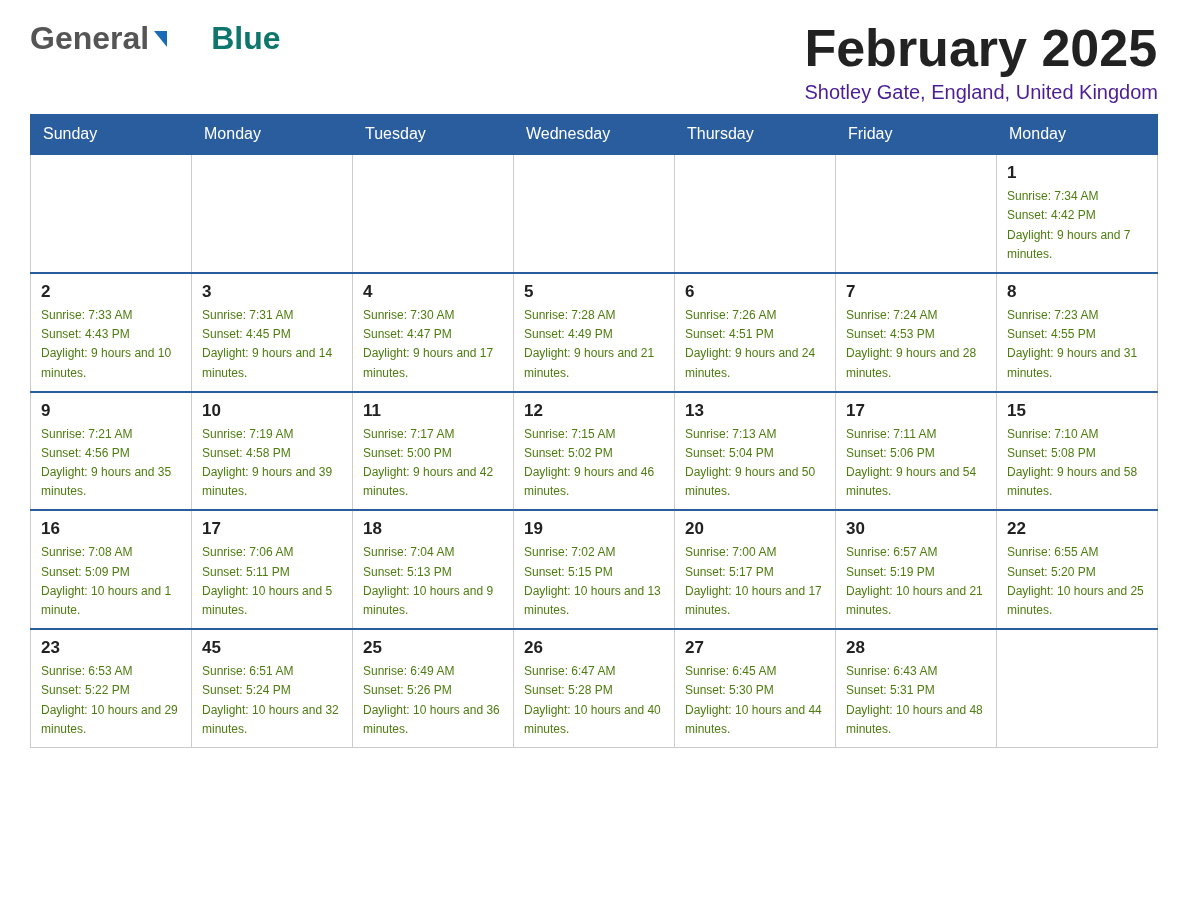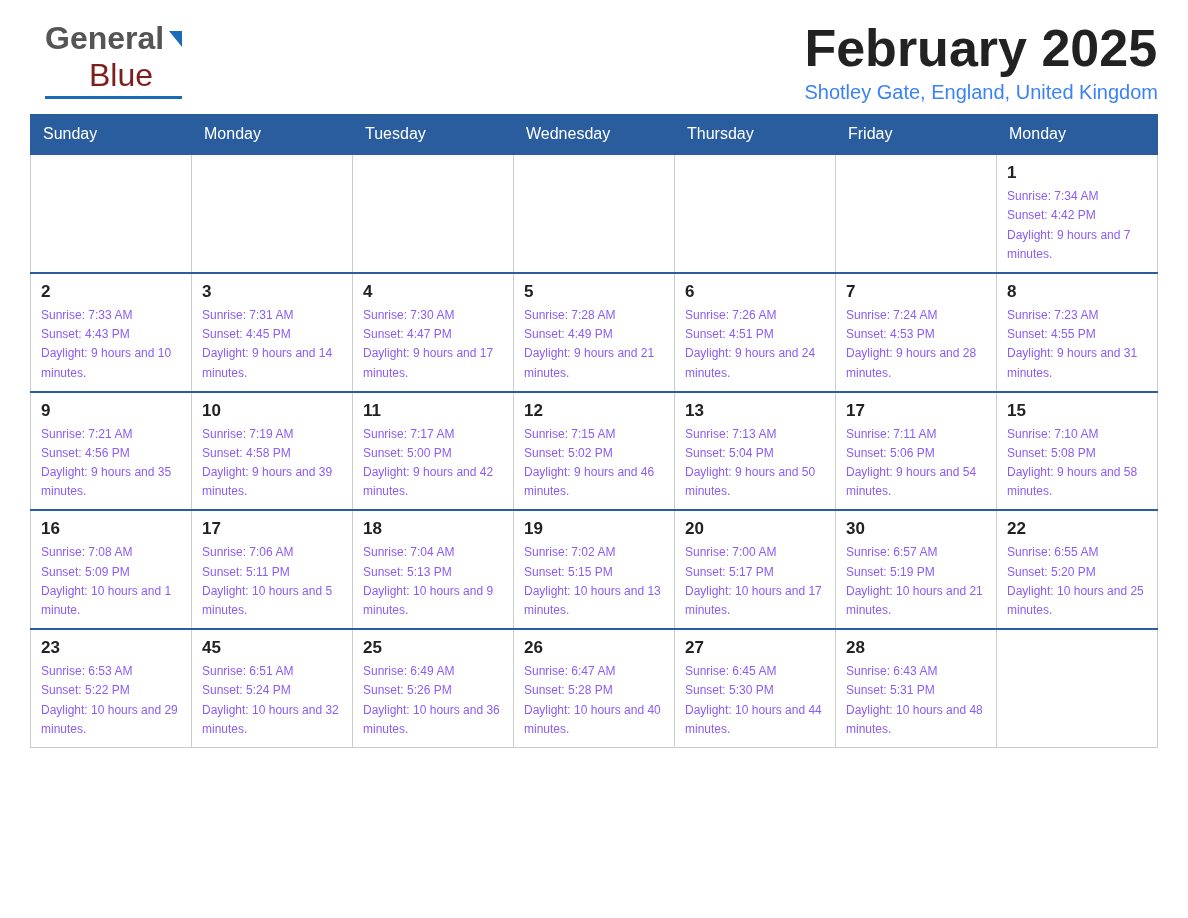--- a/index.html
+++ b/index.html
@@ -19,21 +19,21 @@
     .title-section {
     }
     .month-title {
       font-size: 52px;
       font-weight: bold;
       color: #222;
       line-height: 1.1;
     }
     .location {
       font-size: 20px;
-      color: #3b82f6;
+      color: #4c1d95;
       margin-top: 4px;
     }
     .calendar {
       width: 100%;
       border-collapse: collapse;
       border-radius: 29px;
     }
     .calendar th {
       background: #2a5d9e;
       color: #fff;
@@ -61,30 +61,28 @@
     }
     .day-num {
       font-size: 17px;
       font-weight: bold;
       color: #222;
       display: block;
       margin-bottom: 4px;
     }
     .day-info {
       font-size: 12px;
-      color: #8b5cf6;
+      color: #4d7c0f;
       line-height: 1.6;
     }
     .empty-cell {
       background: #f5f5f5;
     }
     .logo-container {
       display: flex;
-      flex-direction: column;
-      margin-left: 15px;
     }
     .logo-row1 {
       display: flex;
       align-items: center;
     }
     .logo-row2 {
       display: flex;
       align-items: center;
       gap: 0;
     }
@@ -94,21 +92,21 @@
 
 <div class="header">
   <div class="logo-container">
     <div class="logo-row1">
       <span style="font-size:32px;font-weight:bold;color:#555;">General</span>
       <div style="display:inline-flex;flex-direction:column;align-items:flex-end;margin-left:1px;">
         <div style="width:0;height:0;border-left:13px solid transparent;border-top:16px solid #1a6bb5;margin-left:4px;margin-bottom:0px;"></div>
       </div>
     </div>
     <div class="logo-row2">
-      <span style="font-size:32px;font-weight:normal;color:#7f1d1d;margin-left:44px;text-align:center;">Blue</span>
+      <span style="font-size:32px;font-weight:bold;color:#0f766e;margin-left:44px;text-align:center;">Blue</span>
     </div>
     <div style="width:100%;height:3px;background:#1a6bb5;margin-top:2px;"></div>
   </div>
   <div class="title-section">
     <div class="month-title">February 2025</div>
     <div class="location">Shotley Gate, England, United Kingdom</div>
   </div>
 </div>
 
 <table class="calendar">

